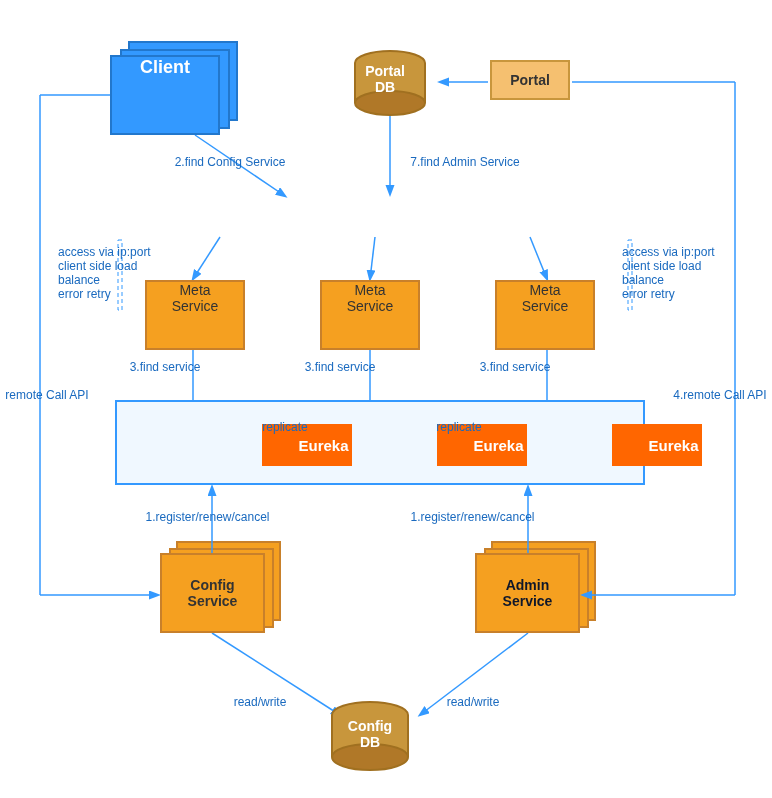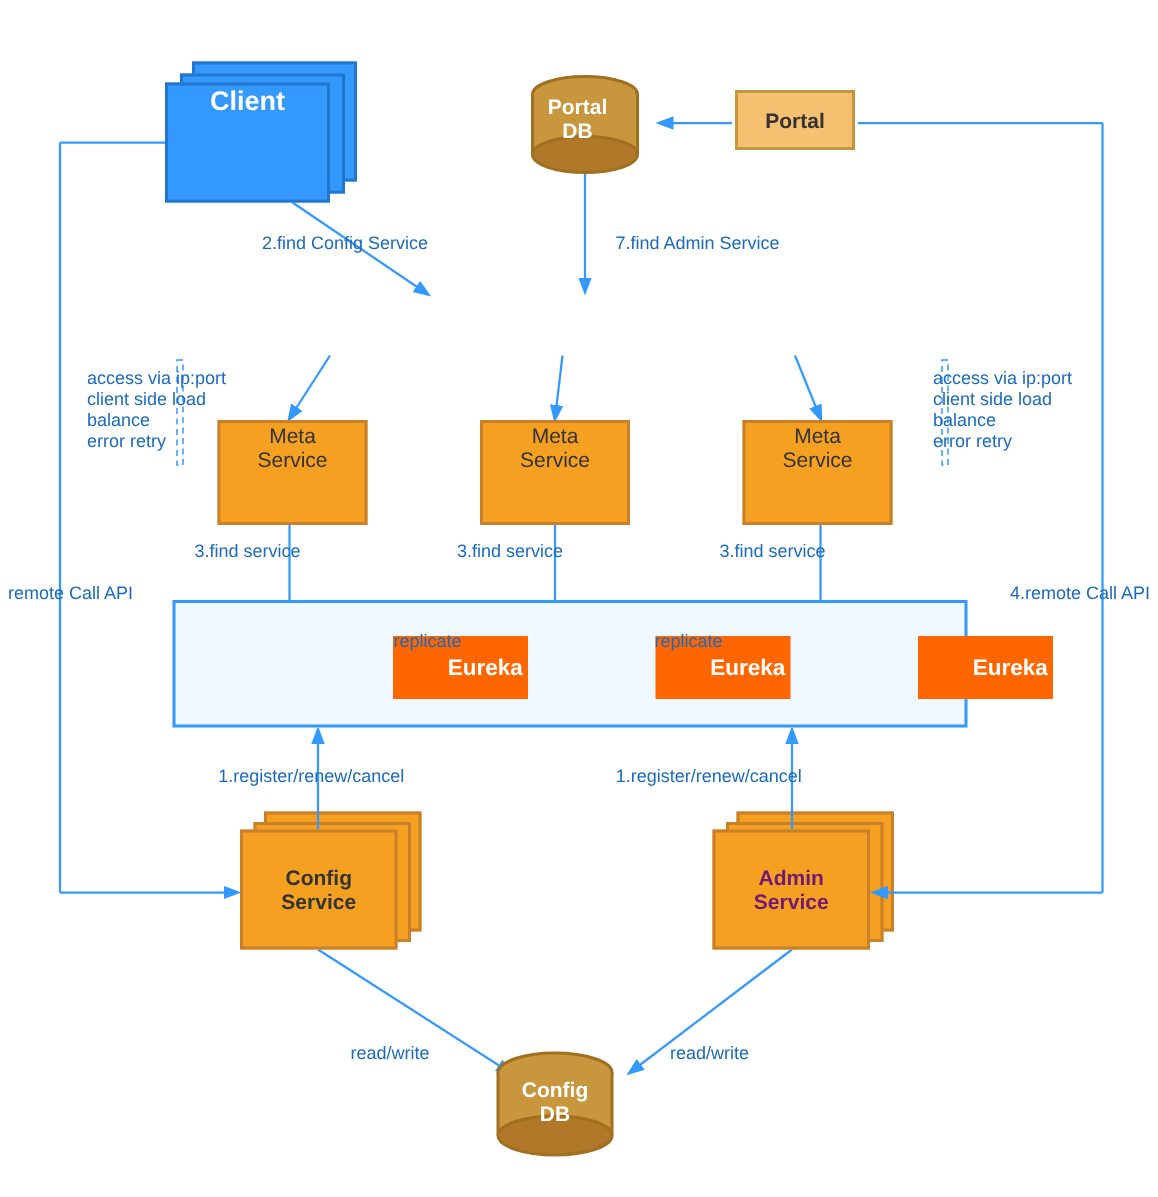--- a/index.html
+++ b/index.html
@@ -153,21 +153,21 @@
       text-align: center;
     }
     .admin-service {
       position: absolute;
       left: 475px;
       top: 553px;
       width: 105px;
       height: 80px;
       background: #f5a020;
       border: 2px solid #c8802a;
-      color: #701a75;
+      color: #0f172a;
       font-size: 14px;
       font-weight: bold;
       display: flex;
       align-items: center;
       justify-content: center;
       text-align: center;
     }
     .stacked-orange::before, .stacked-orange::after {
       content: '';
       position: absolute;

